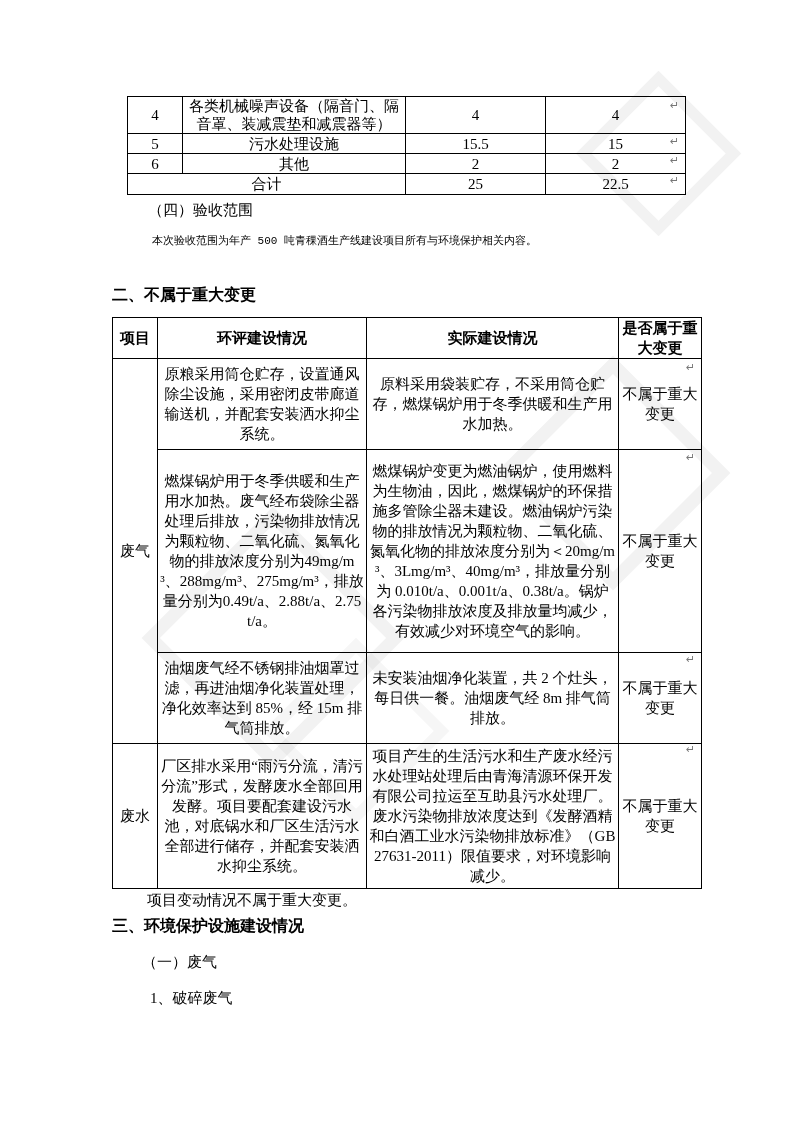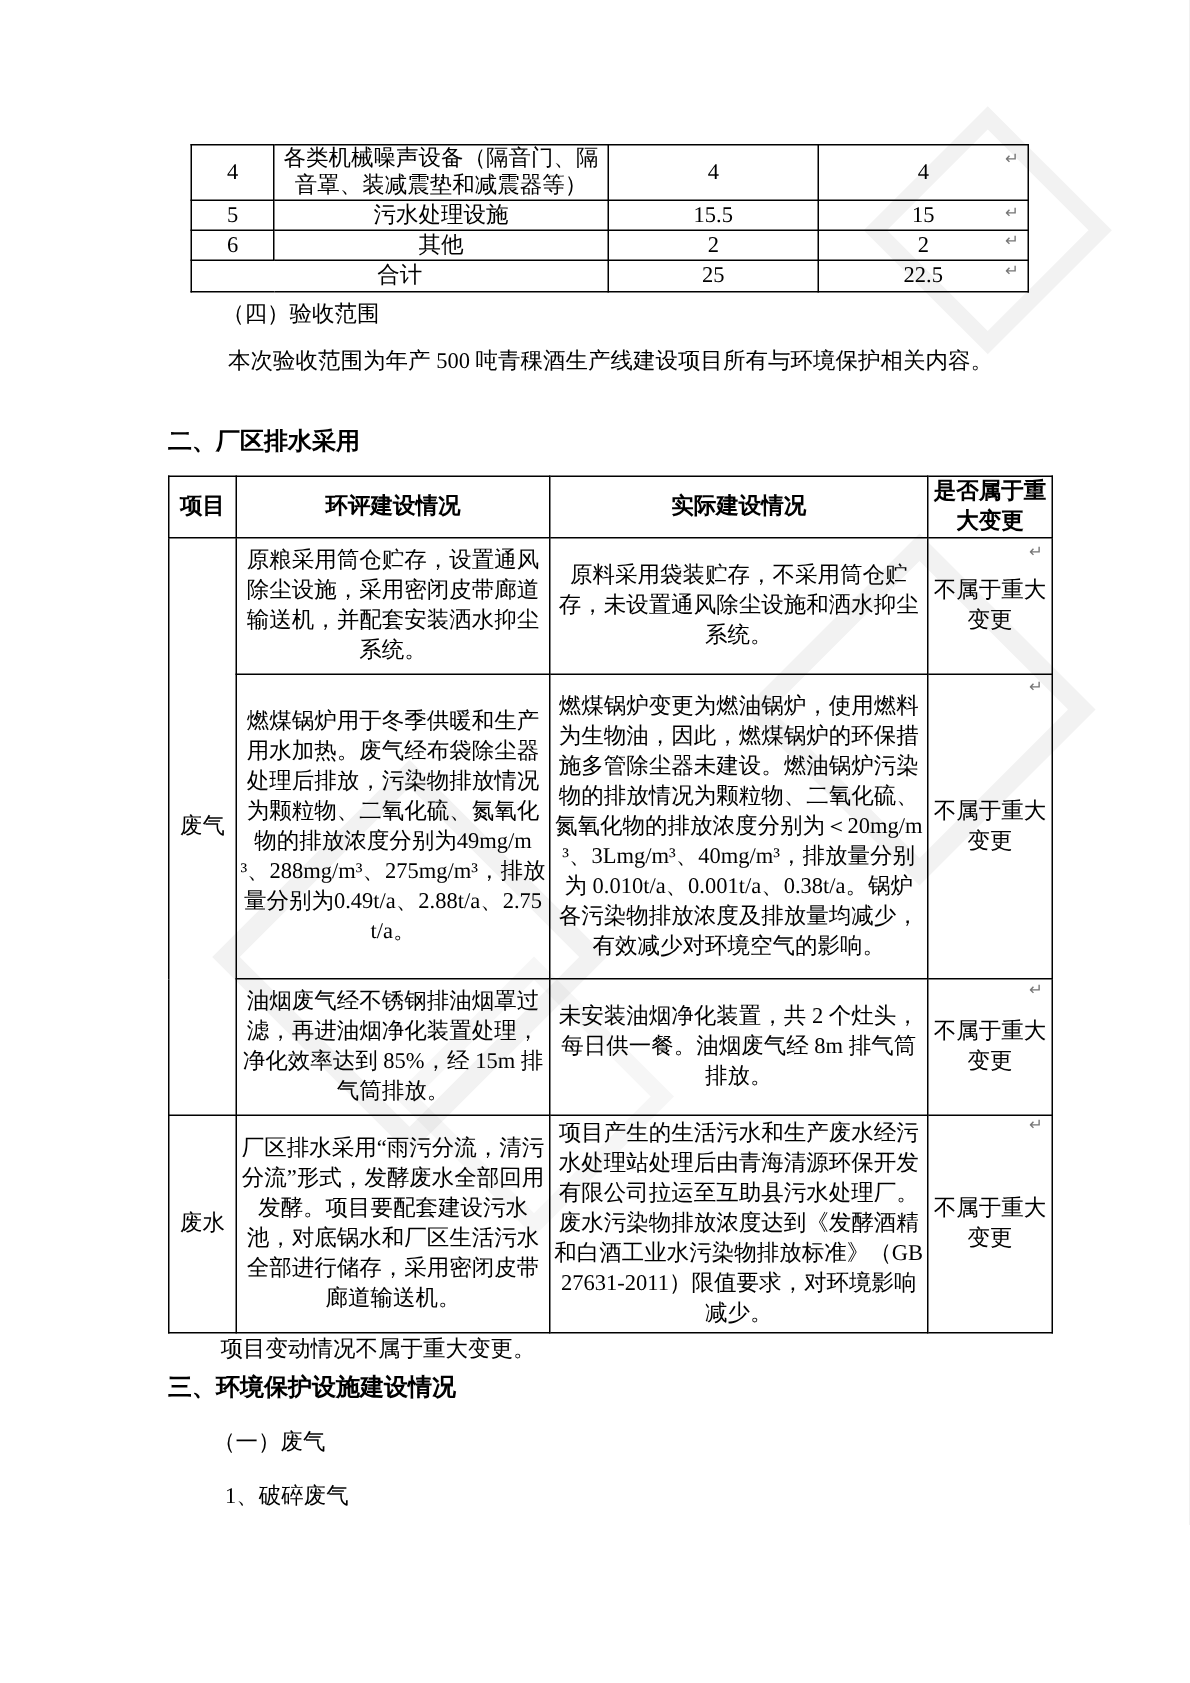--- a/index.html
+++ b/index.html
@@ -52,23 +52,24 @@
   .change-table tr.r1 td{height:90px;}
   .change-table tr.r2 td{height:202px;}
   .change-table tr.r3 td{height:90px;}
   .change-table tr.r4 td{height:144px;}
 
   
   .txt{position:absolute;font-size:15px;line-height:22px;white-space:nowrap;}
   .h-bold{font-weight:bold;font-size:16px;}
   .para{
     position:absolute;left:112px;top:226px;width:566px;
-    font-size:15px;line-height:30px;
+    font-size:11px;line-height:30px;
     text-indent:40px;white-space:normal;
     text-align:justify;
+    font-family:Liberation Mono, monospace;
   }
   
   .pmark{
     position:absolute;
     font-size:11px;color:#777;line-height:11px;
     font-family:"DejaVu Sans",sans-serif;
   }
 </style>
 </head>
 <body>
@@ -111,49 +112,49 @@
       </table>
 
     <span class="pmark" style="left:670px;top:100px;">↵</span>
     <span class="pmark" style="left:670px;top:136px;">↵</span>
     <span class="pmark" style="left:670px;top:155px;">↵</span>
     <span class="pmark" style="left:670px;top:175px;">↵</span>
 
     <div class="txt" style="left:148px;top:199px;">（四）验收范围</div>
     <div class="para">本次验收范围为年产 500 吨青稞酒生产线建设项目所有与环境保护相关内容。</div>
 
-    <div class="txt h-bold" style="left:112px;top:284px;">二、厂区排水采用</div>
+    <div class="txt h-bold" style="left:112px;top:284px;">二、不属于重大变更</div>
 
     <table class="change-table">
       <tbody>
           <tr class="hd">
         <td class="c-item">项目</td>
         <td class="c-env">环评建设情况</td>
         <td class="c-act">实际建设情况</td>
         <td class="c-maj">是否属于重大变更</td>
       </tr>
       <tr class="r1">
         <td class="c-item" rowspan="3">废气</td>
         <td class="c-env">原粮采用筒仓贮存，设置通风除尘设施，采用密闭皮带廊道输送机，并配套安装洒水抑尘系统。</td>
-        <td class="c-act">原料采用袋装贮存，不采用筒仓贮存，未设置通风除尘设施和洒水抑尘系统。</td>
+        <td class="c-act">原料采用袋装贮存，不采用筒仓贮存，燃煤锅炉用于冬季供暖和生产用水加热。</td>
         <td class="c-maj">不属于重大变更</td>
       </tr>
       <tr class="r2">
         <td class="c-env">燃煤锅炉用于冬季供暖和生产用水加热。废气经布袋除尘器处理后排放，污染物排放情况为颗粒物、二氧化硫、氮氧化物的排放浓度分别为49mg/m³、288mg/m³、275mg/m³，排放量分别为0.49t/a、2.88t/a、2.75t/a。</td>
         <td class="c-act">燃煤锅炉变更为燃油锅炉，使用燃料为生物油，因此，燃煤锅炉的环保措施多管除尘器未建设。燃油锅炉污染物的排放情况为颗粒物、二氧化硫、氮氧化物的排放浓度分别为＜20mg/m³、3Lmg/m³、40mg/m³，排放量分别为 0.010t/a、0.001t/a、0.38t/a。锅炉各污染物排放浓度及排放量均减少，有效减少对环境空气的影响。</td>
         <td class="c-maj">不属于重大变更</td>
       </tr>
       <tr class="r3">
         <td class="c-env">油烟废气经不锈钢排油烟罩过滤，再进油烟净化装置处理，净化效率达到 85%，经 15m 排气筒排放。</td>
         <td class="c-act">未安装油烟净化装置，共 2 个灶头，每日供一餐。油烟废气经 8m 排气筒排放。</td>
         <td class="c-maj">不属于重大变更</td>
       </tr>
       <tr class="r4">
         <td class="c-item">废水</td>
-        <td class="c-env">厂区排水采用“雨污分流，清污分流”形式，发酵废水全部回用发酵。项目要配套建设污水池，对底锅水和厂区生活污水全部进行储存，采用密闭皮带廊道输送机。</td>
+        <td class="c-env">厂区排水采用“雨污分流，清污分流”形式，发酵废水全部回用发酵。项目要配套建设污水池，对底锅水和厂区生活污水全部进行储存，并配套安装洒水抑尘系统。</td>
         <td class="c-act">项目产生的生活污水和生产废水经污水处理站处理后由青海清源环保开发有限公司拉运至互助县污水处理厂。废水污染物排放浓度达到《发酵酒精和白酒工业水污染物排放标准》（GB27631-2011）限值要求，对环境影响减少。</td>
         <td class="c-maj">不属于重大变更</td>
       </tr>
     </tbody>
       </table>
 
     <span class="pmark" style="left:686px;top:322px;">↵</span>
     <span class="pmark" style="left:686px;top:362px;">↵</span>
     <span class="pmark" style="left:686px;top:452px;">↵</span>
     <span class="pmark" style="left:686px;top:654px;">↵</span>

